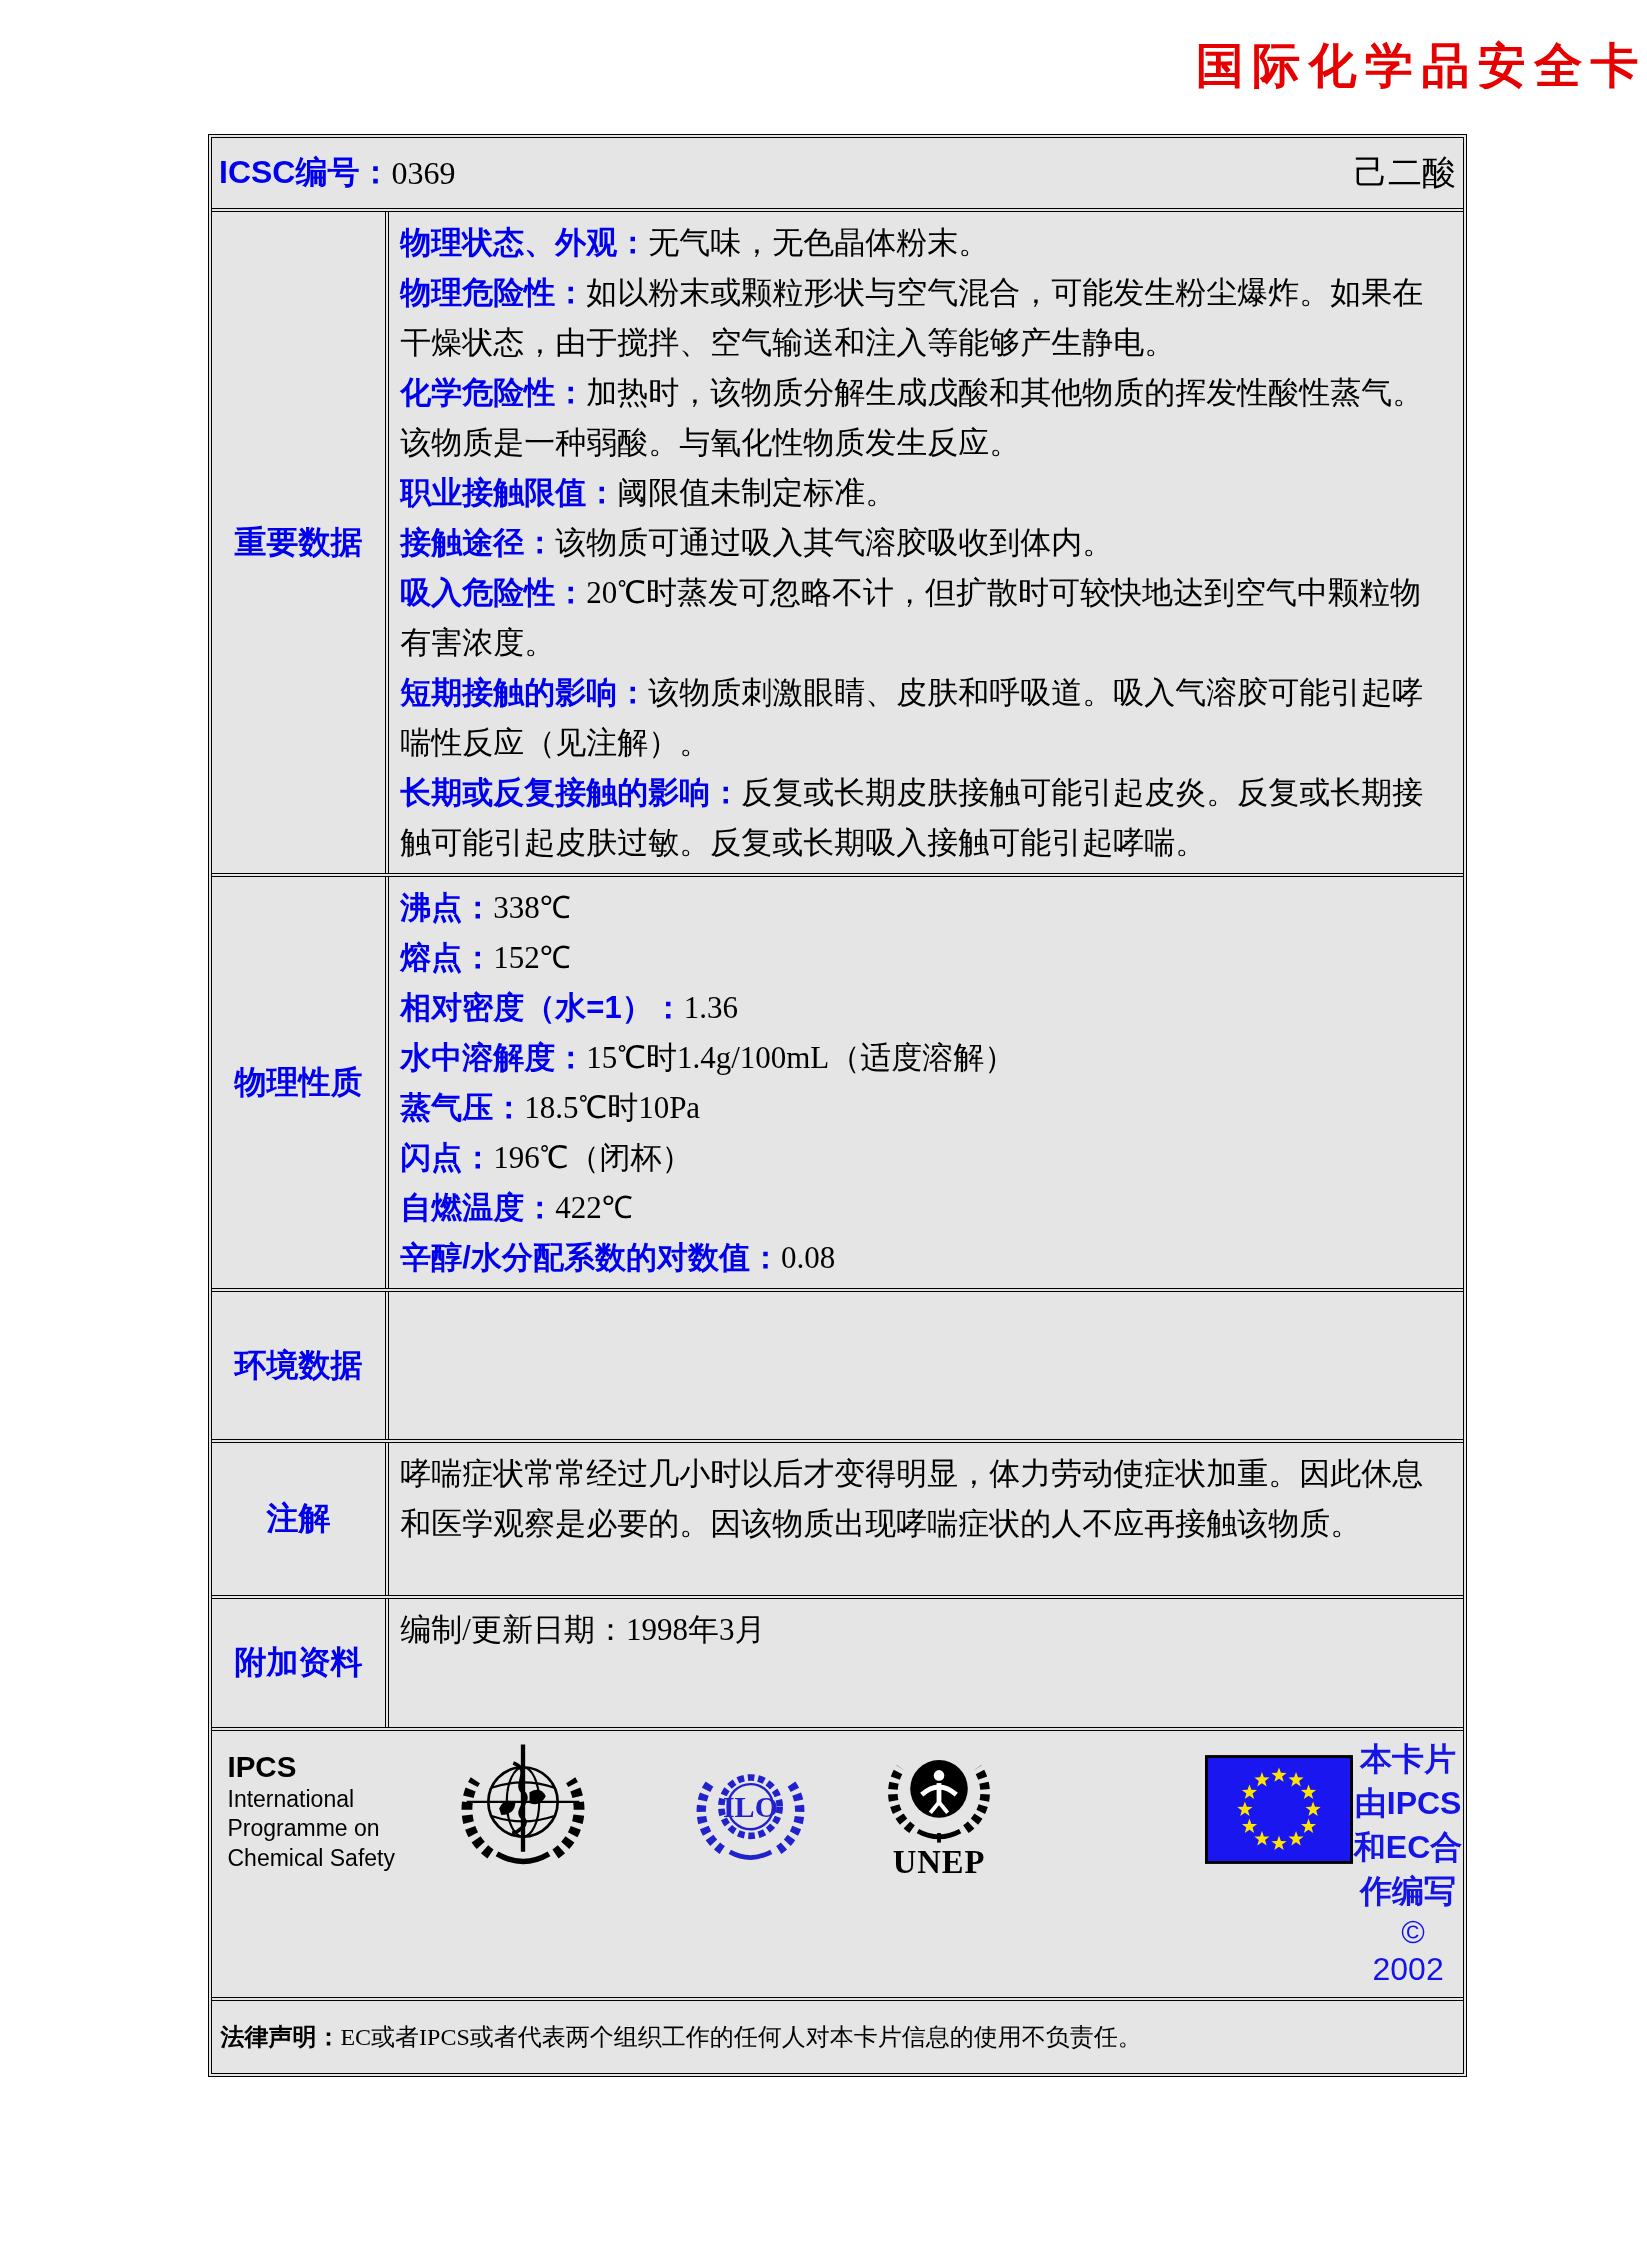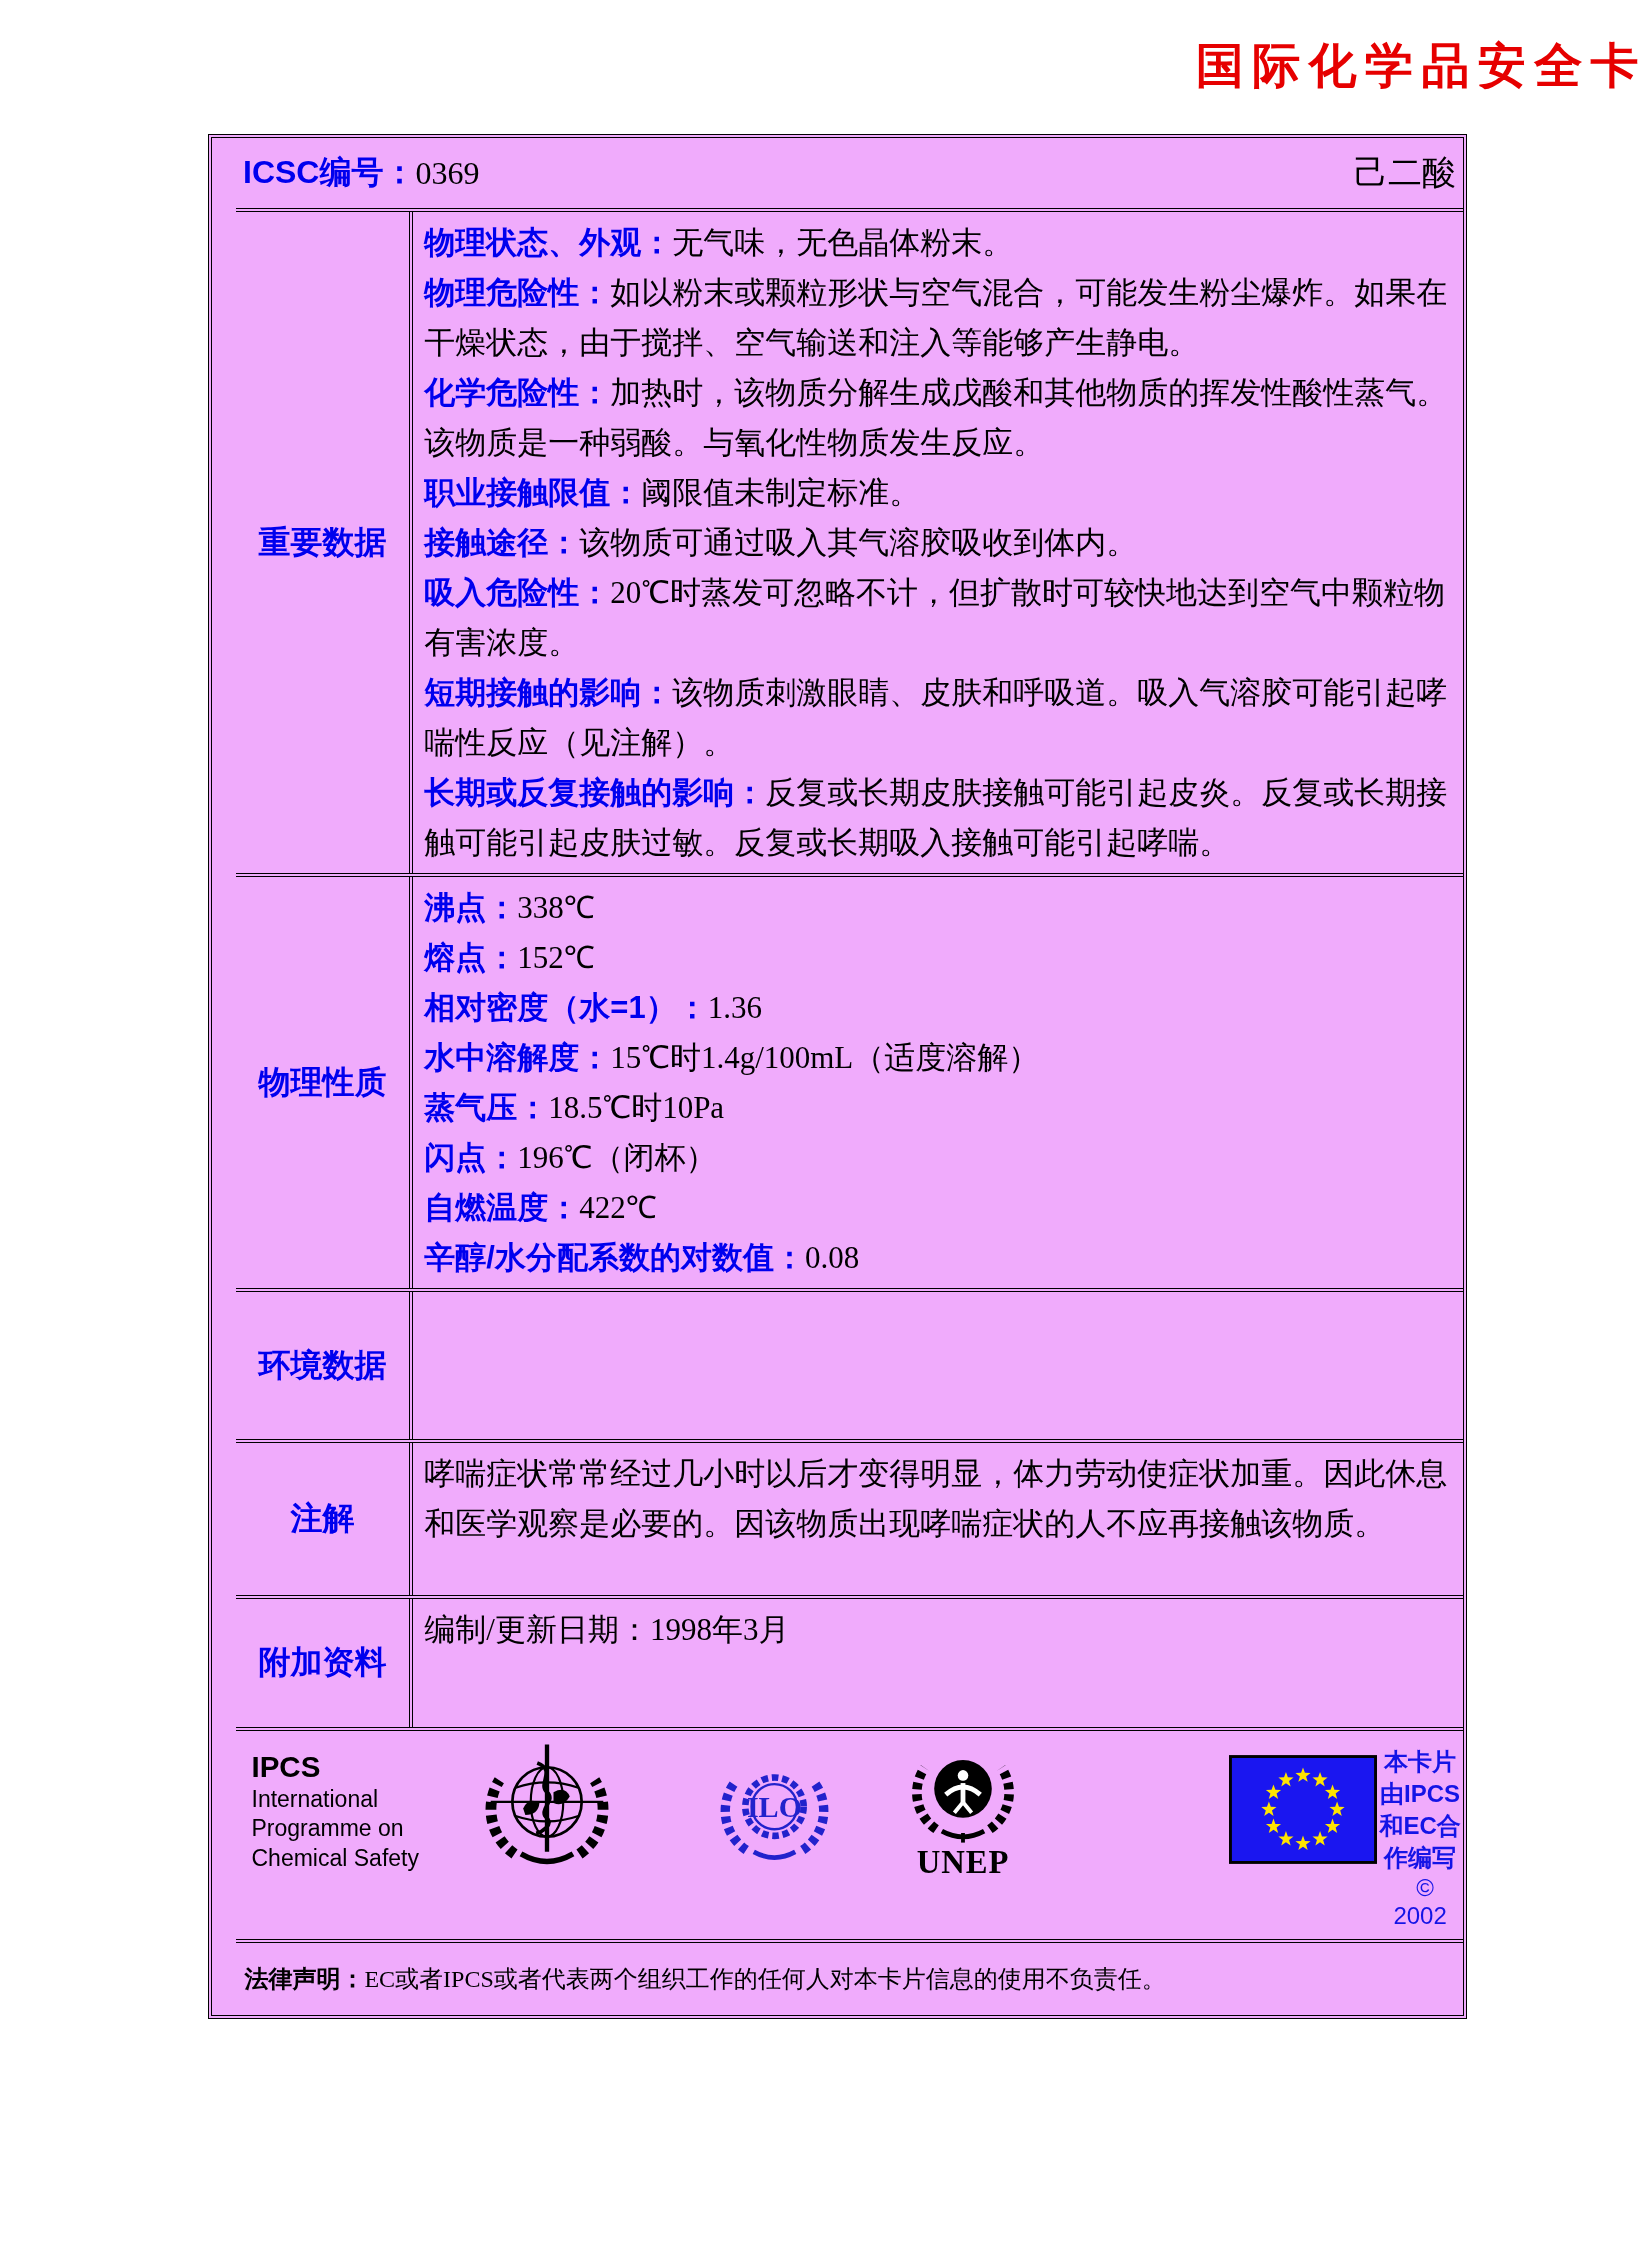--- a/index.html
+++ b/index.html
@@ -15,22 +15,21 @@
     font-size:48px;
     font-weight:bold;
     letter-spacing:8.4px;
     color:#e60000;
     font-family:"Liberation Serif", serif;
   }
   .card {
     margin-left:208px;
     width:1259px;
     border:4.9px double #000;
-    background:#f0abfc;
-    padding-left:24px;
+    background:#e5e5e5;
   }
   .row { display:flex; border-top:4.9px double #000; }
   .row:first-child { border-top:none; }
 
   .header-row {
     min-height:70px;
     align-items:center;
     justify-content:space-between;
     padding:0 7px;
     font-size:32px;
@@ -92,23 +91,23 @@
   }
   .ipcs-acronym { font-size:29.5px; font-weight:bold; line-height:37px; }
   .ipcs-line { font-size:23px; line-height:29.5px; }
   .logo { flex:0 0 auto; }
   .logo-who { margin-left:19.7px; }
   .logo-ilo { margin-left:106px; }
   .logo-unep { margin-left:74px; }
   .logo-eu { margin-left:208px; }
   .caption-line {
     text-align:center;
-    font-size:24px;
+    font-size:32px;
     color:#1414e6;
-    margin-top:8px;
+    margin-top:0;
     font-family:"Liberation Sans", sans-serif;
   }
   .caption-line .cap-main { font-weight:bold; }
   .caption-line .cap-copy { font-weight:normal; margin-left:9.8px; }
 
   .legal-row {
     min-height:76px;
     align-items:center;
     padding:0 8.4px;
     font-size:24px;

